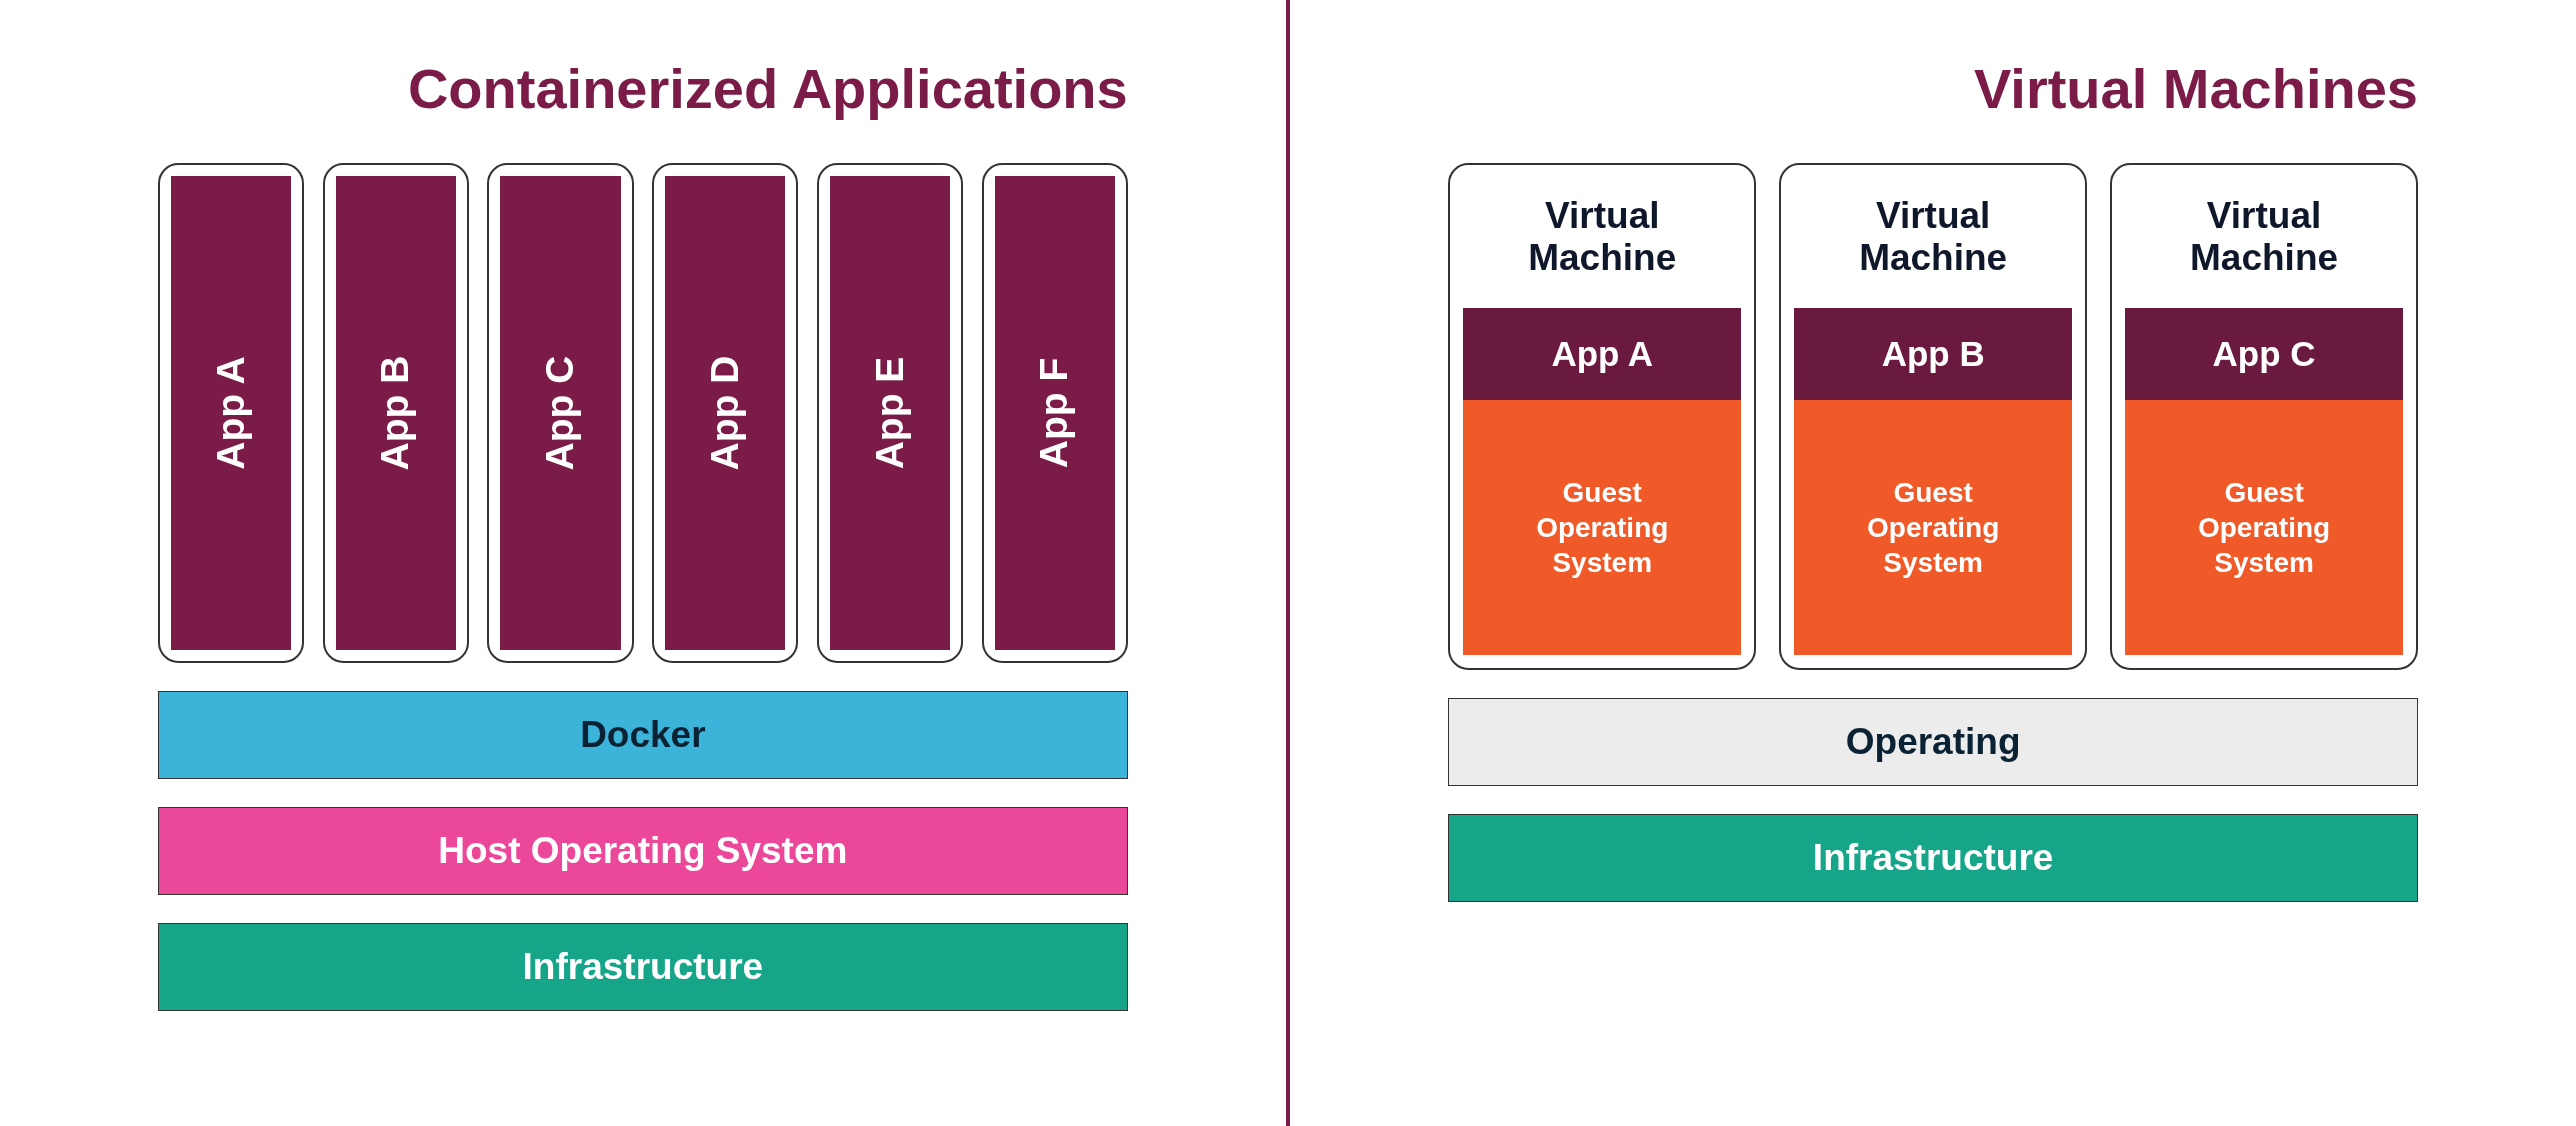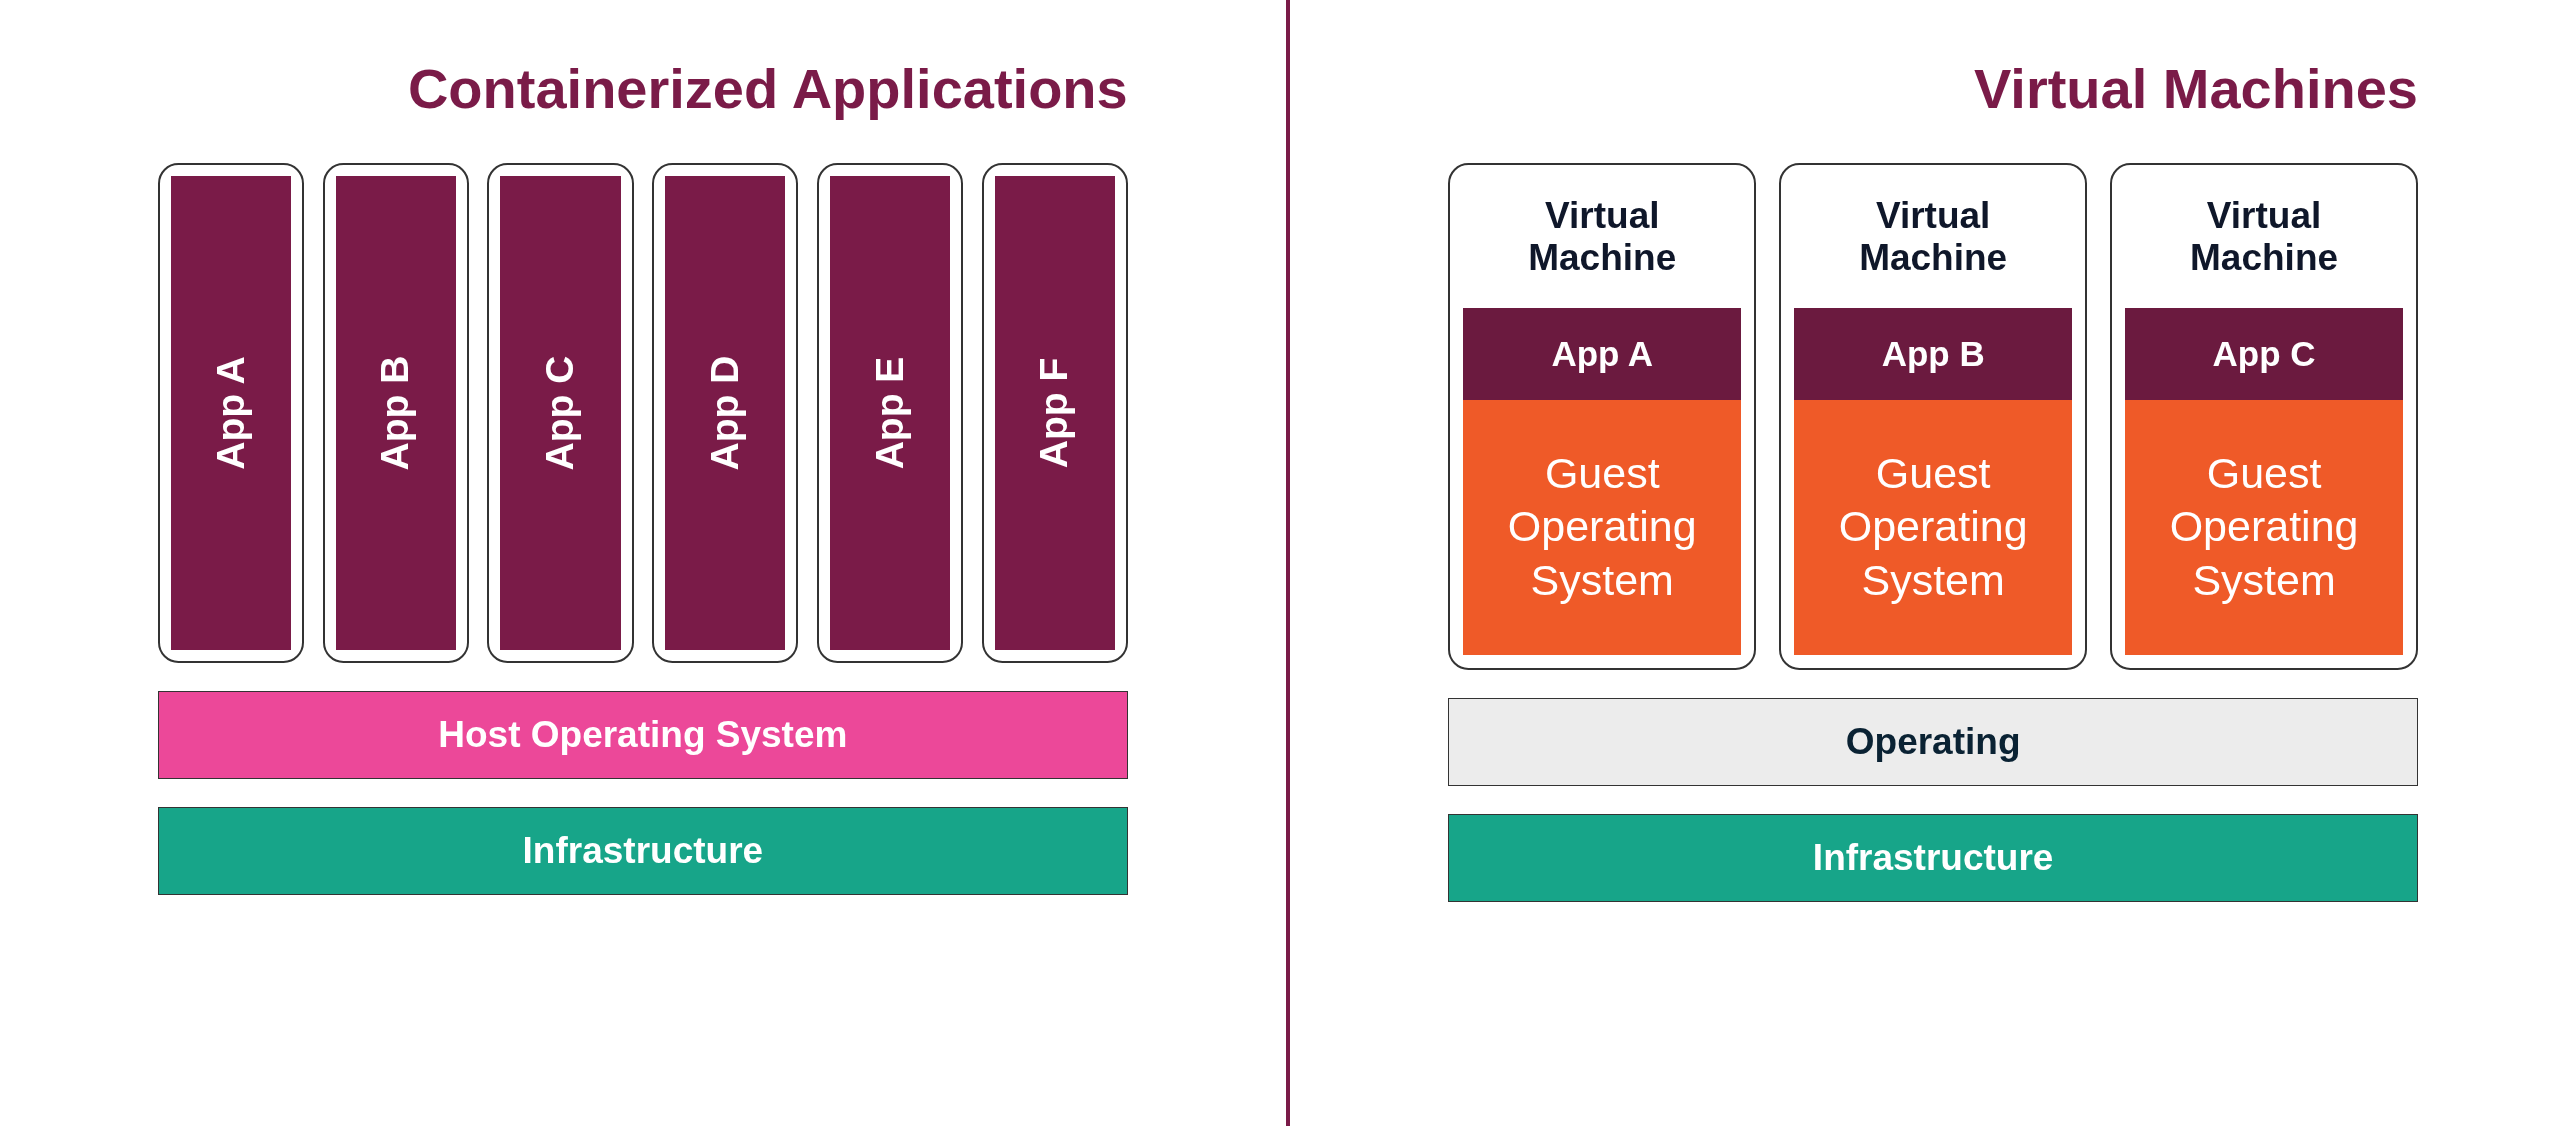--- a/index.html
+++ b/index.html
@@ -103,22 +103,22 @@
     background: #6b1a3f;
     color: #fff;
     font-size: 35px;
     font-weight: 700;
     text-align: center;
     padding: 26px 0;
   }
   .vm-guest {
     background: #ef5a28;
     color: #fff;
-    font-size: 43px;
-    font-weight: 400;
+    font-size: 28px;
+    font-weight: 700;
     text-align: center;
     flex: 1;
     display: flex;
     align-items: center;
     justify-content: center;
     line-height: 1.25;
     min-height: 255px;
   }
 </style>
 </head>
@@ -152,20 +152,21 @@
           <div class="app-inner">
             <span>App E</span>
           </div>
         </div>
       <div class="app-capsule">
           <div class="app-inner">
             <span>App F</span>
           </div>
         </div>
     </div>
+    <div class="layer docker">Docker</div>
     <div class="layer host-os">Host Operating System</div>
     <div class="layer infra">Infrastructure</div>
   </div>
 </div>
 
 <div class="divider"></div>
 
 <div class="panel">
   <div class="title">Virtual Machines</div>
   <div class="stack">

